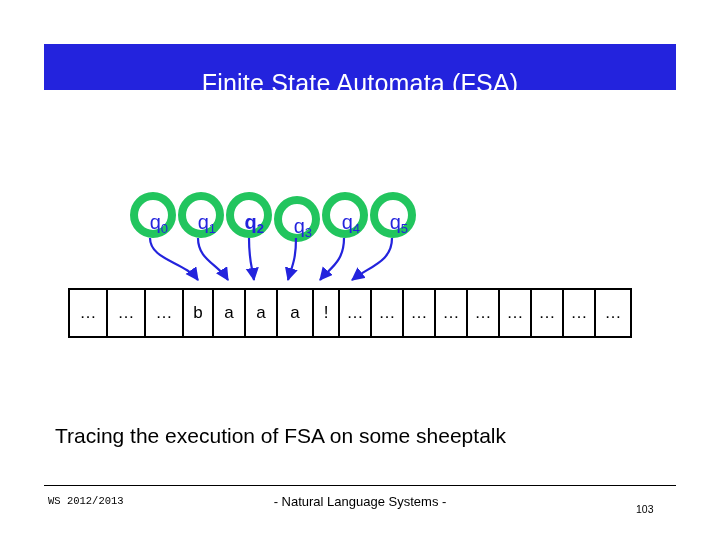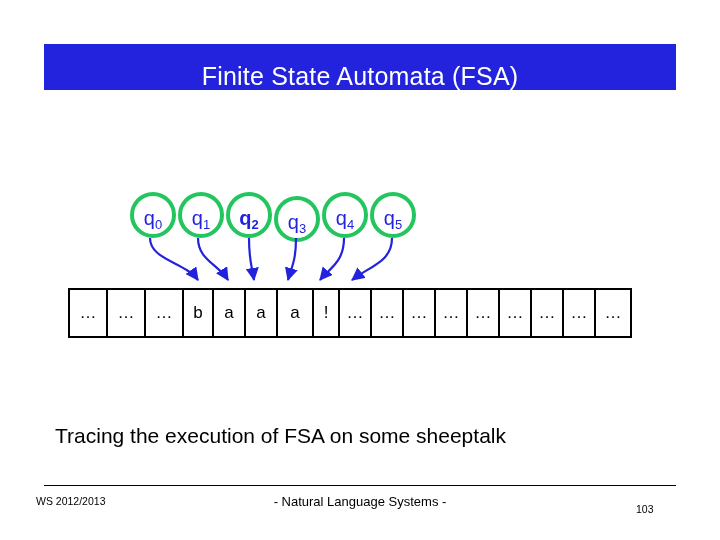--- a/index.html
+++ b/index.html
@@ -27,21 +27,21 @@
     position: absolute;
     left: 44px;
     top: 44px;
     width: 632px;
     height: 46px;
     background: #2323dd;
   }
   .title-text {
     position: absolute;
     left: 44px;
-    top: 53px;
+    top: 60px;
     width: 632px;
     height: 30px;
     line-height: 46px;
     text-align: center;
     color: #ffffff;
     font-size: 25px;
     font-family: "Liberation Sans", sans-serif;
     letter-spacing: 0.2px;
     white-space: nowrap;
   }
@@ -60,27 +60,27 @@
     position: absolute;
     left: 0;
     top: 0;
     width: 720px;
     height: 70px;
   }
   .state {
     position: absolute;
     width: 46px;
     height: 46px;
-    border: 4px solid #22c55e;
+    border: 8px solid #22c55e;
     border-radius: 50%;
     box-sizing: border-box;
     color: #2323dd;
     font-size: 20px;
     font-family: "Liberation Sans", sans-serif;
-    text-align: center;
+    text-align: right;
     line-height: 44px;
     white-space: nowrap;
   }
   .state sub {
     font-size: 13px;
     vertical-align: baseline;
     position: relative;
     top: 4px;
   }
 
@@ -136,25 +136,25 @@
   .footer-rule {
     position: absolute;
     left: 44px;
     top: 485px;
     width: 632px;
     height: 1px;
     background: #000000;
   }
   .footer-left {
     position: absolute;
-    left: 36px;
+    left: 48px;
     top: 495px;
     font-size: 10.5px;
     color: #000000;
-    font-family: Liberation Sans, sans-serif;
+    font-family: Liberation Mono, monospace;
     white-space: nowrap;
   }
   .footer-center {
     position: absolute;
     left: 200px;
     top: 495px;
     width: 320px;
     text-align: center;
     font-size: 13px;
     color: #000000;

